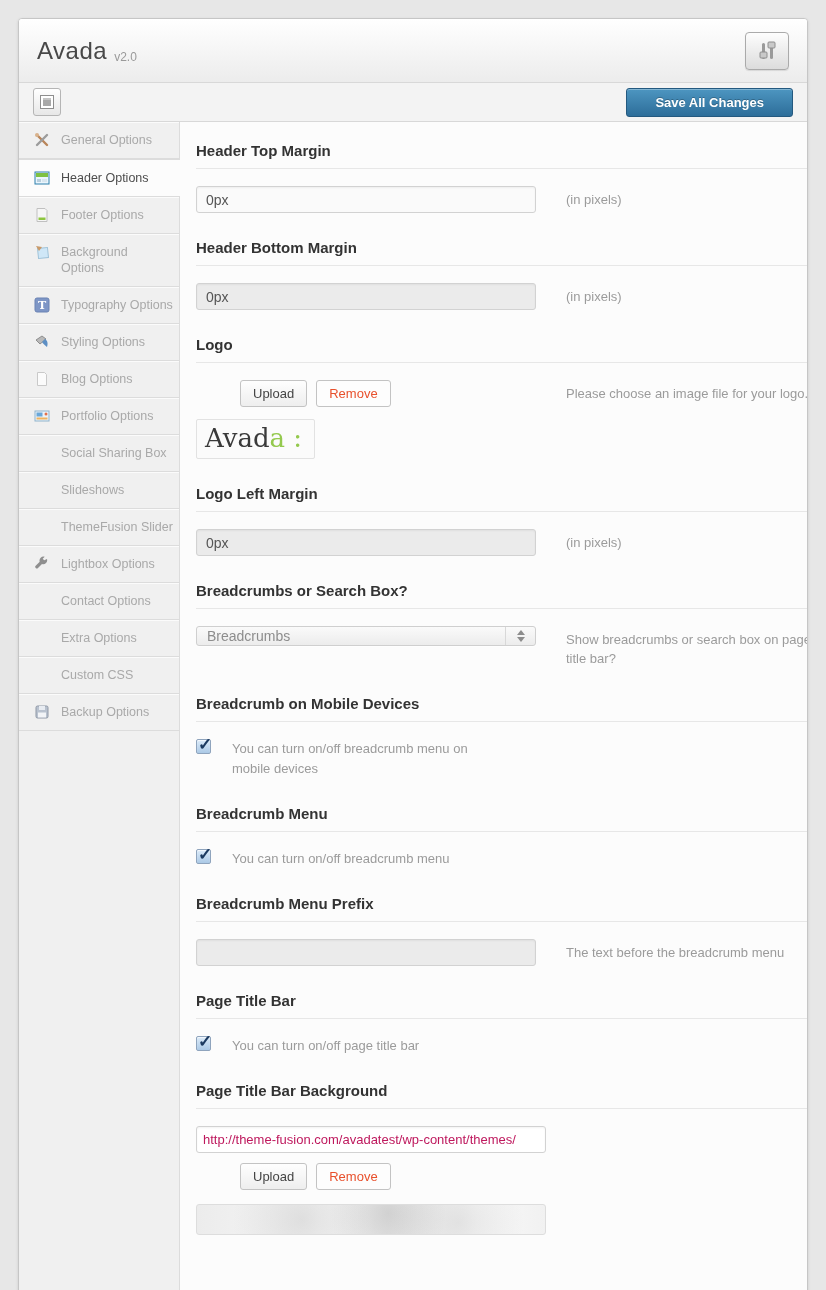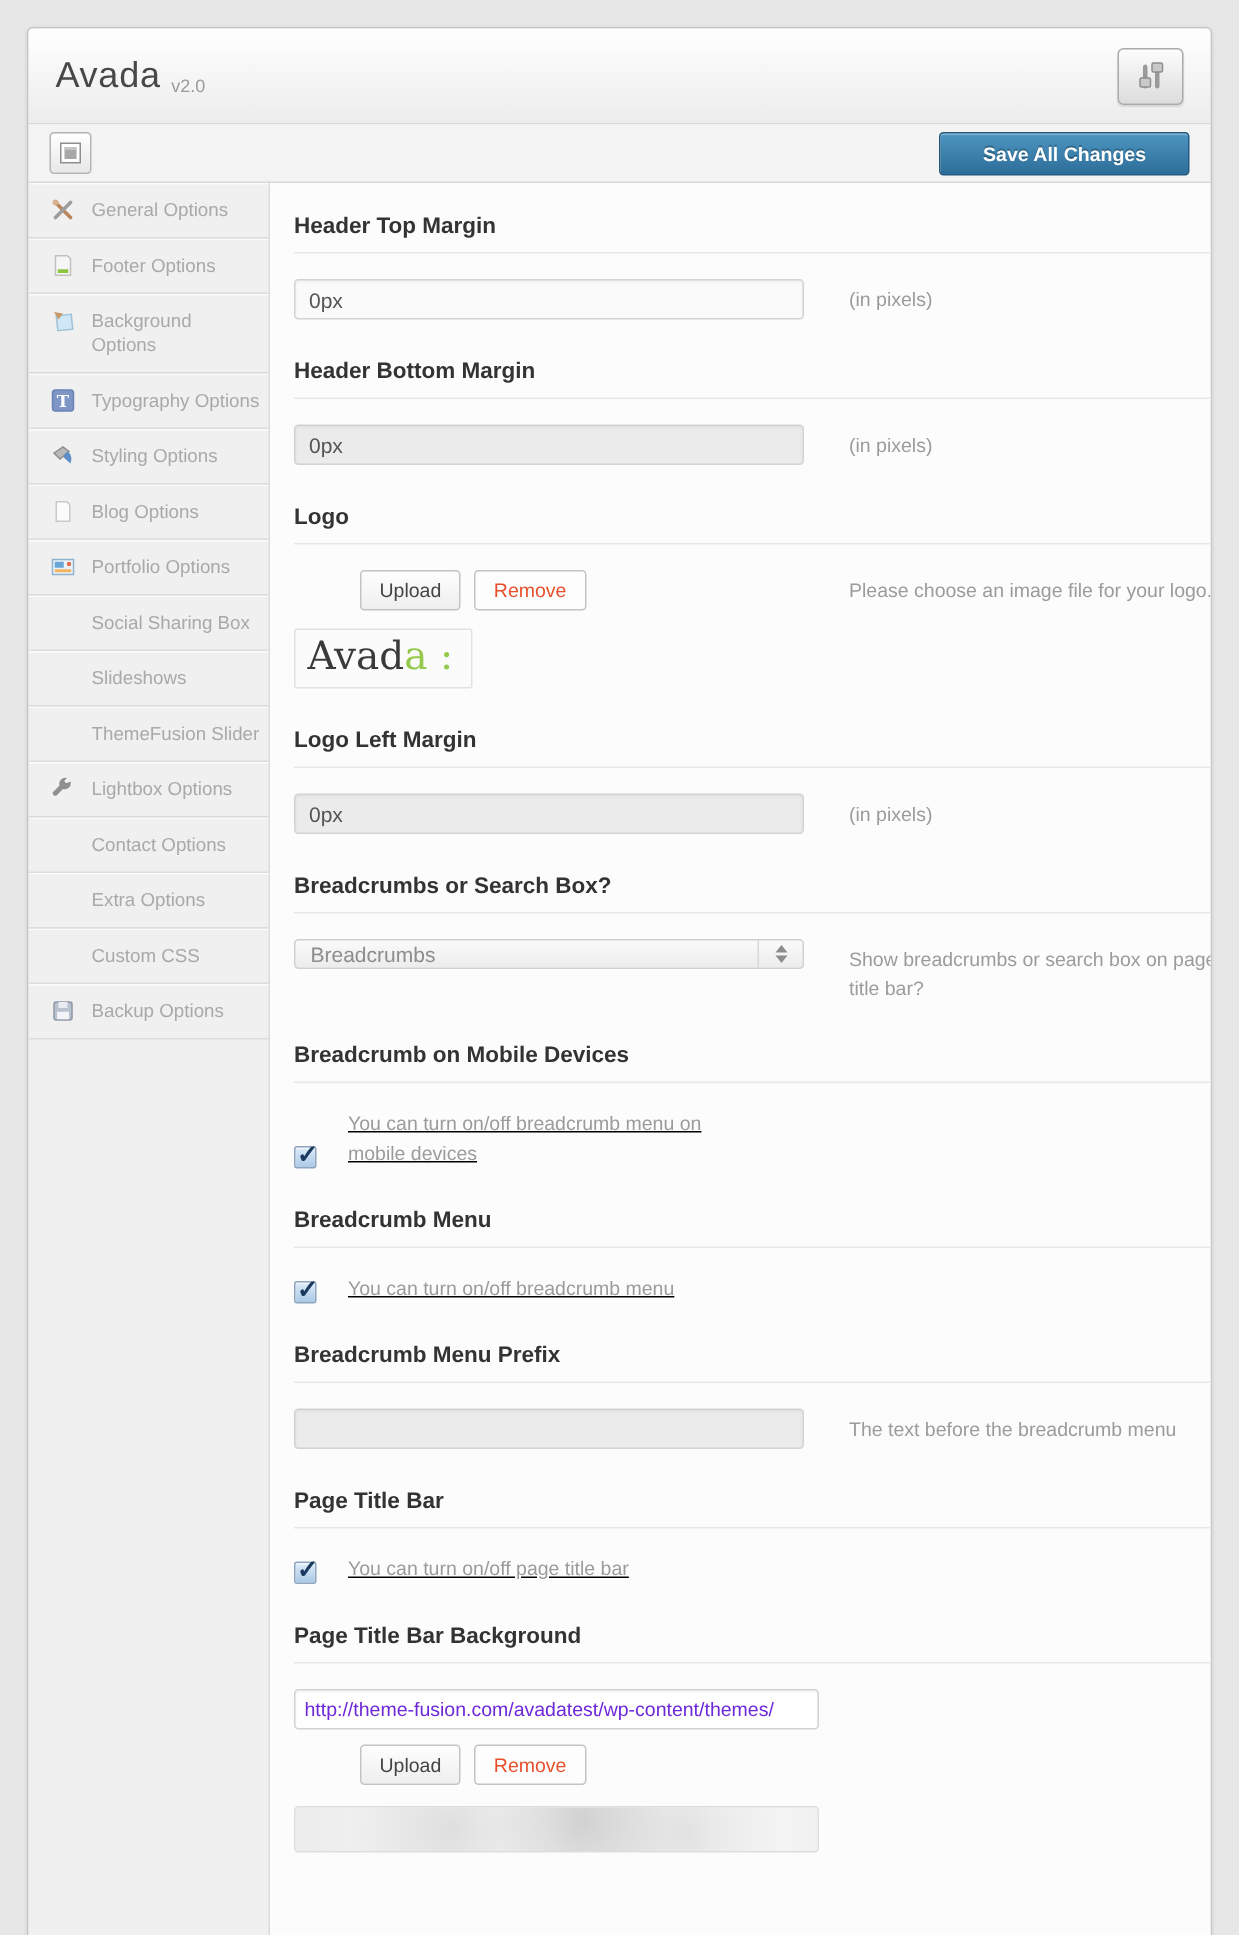--- a/index.html
+++ b/index.html
@@ -104,38 +104,38 @@
   }
   .txt-input {
     width:340px; height:27px;
     border:1px solid #d2d2d2; border-radius:3px;
     padding:0 9px; font-size:14px; color:#555;
     font-family:"Liberation Sans", sans-serif;
     box-shadow:inset 0 1px 2px rgba(0,0,0,.05);
     background:#fafafa;
   }
   .txt-input.gray { background:#ebebeb; }
-  .txt-input.white { background:#ffffff; width:350px; font-size:13px; padding:0 6px; color:#6d28d9; }
+  .txt-input.white { background:#ffffff; width:350px; font-size:13px; padding:0 6px; color:#be185d; }
   
   .select-box {
     width:340px; height:20px;
     border:1px solid #cfcfcf; border-radius:3px;
     background:linear-gradient(#fafafa,#ececec);
     display:flex; align-items:center;
     cursor:pointer;
     box-shadow:0 1px 0 rgba(255,255,255,.6);
     justify-content:space-between;
   }
   .select-box .sel-value { flex:1; padding:0 10px; font-size:14px; color:#8d8d8d; }
   .spinner { width:30px; border-left:1px solid #d8d8d8; height:18px;
     display:flex; flex-direction:column; align-items:center; justify-content:center; gap:2px; }
   .tri-up { width:0; height:0; border-left:4px solid transparent; border-right:4px solid transparent; border-bottom:5px solid #8c8c8c; }
   .tri-down { width:0; height:0; border-left:4px solid transparent; border-right:4px solid transparent; border-top:5px solid #8c8c8c; }
   
-  .check-row { display:flex; align-items:flex-end;text-decoration:underline; }
+  .check-row { display:flex; align-items:flex-start; }
   .checkbox {
     width:15px; height:15px; flex:0 0 15px;
     border:1px solid #8fa4bd; border-radius:2px;
     background:linear-gradient(#dcebf9,#abc9e6);
     position:relative; cursor:pointer;
     box-shadow:inset 0 1px 1px rgba(255,255,255,.7);
   }
   .checkbox.checked:after {
     content:"✓";
     position:absolute; top:-6px; left:1px;
@@ -214,20 +214,31 @@
         <span class="icn">
           <svg width="16" height="16" viewBox="0 0 16 16">
             <line x1="3" y1="3" x2="13" y2="13" stroke="#b9855a" stroke-width="2.4" stroke-linecap="round"></line>
             <line x1="13" y1="3" x2="3" y2="13" stroke="#9c9c9c" stroke-width="2.4" stroke-linecap="round"></line>
             <circle cx="3" cy="3" r="2" fill="#d8b28c"></circle>
           </svg>
         </span>
         <span class="lbl">General Options</span>
       </div>
 
+      <div class="side-item active">
+        <span class="icn">
+          <svg width="16" height="16" viewBox="0 0 16 16">
+            <rect x="1" y="2" width="14" height="12" fill="#eaf5fd" stroke="#2c7fab"></rect>
+            <rect x="2" y="3" width="12" height="4" fill="#7dc142"></rect>
+            <rect x="3" y="9" width="4" height="3" fill="#b9cfdd"></rect>
+            <rect x="8" y="9" width="5" height="3" fill="#d8e6ef"></rect>
+          </svg>
+        </span>
+        <span class="lbl">Header Options</span>
+      </div>
 
       <div class="side-item">
         <span class="icn">
           <svg width="16" height="16" viewBox="0 0 16 16">
             <path d="M3 1.5 h8 l2 2 v11 h-10 z" fill="#f6f6f6" stroke="#c0c0c0"></path>
             <rect x="4.5" y="10.5" width="7" height="2.5" fill="#8dc63f"></rect>
           </svg>
         </span>
         <span class="lbl">Footer Options</span>
       </div>

